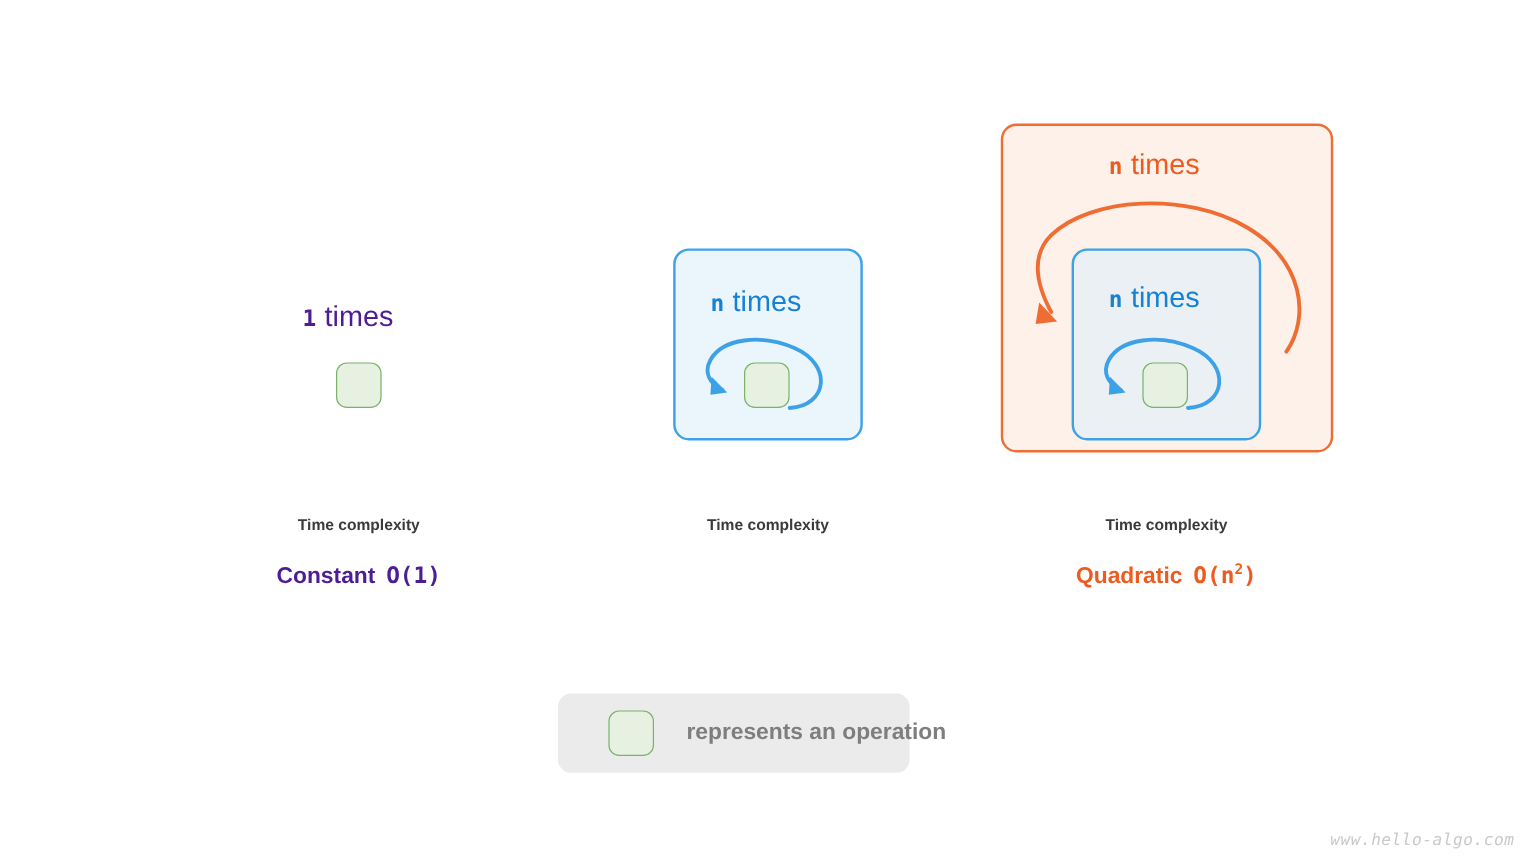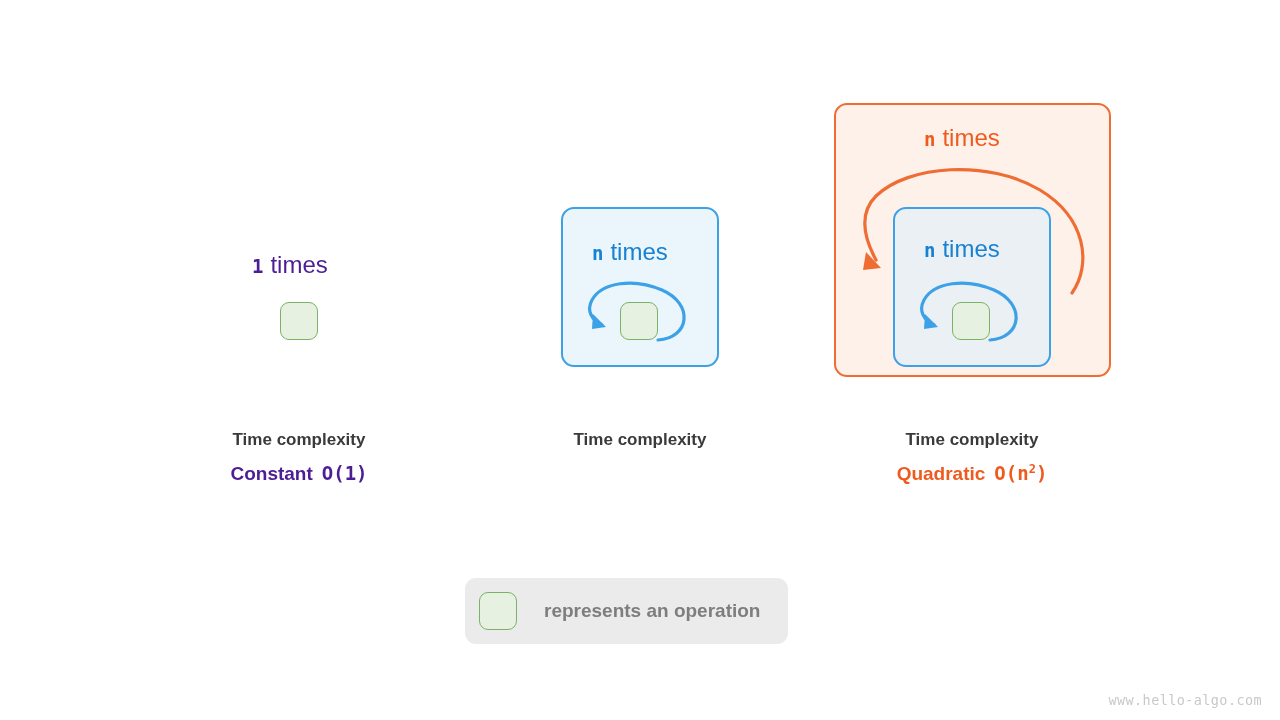--- a/index.html
+++ b/index.html
@@ -76,30 +76,30 @@
   .blue-txt  { color: #1781d2; }
   .orange-txt{ color: #ef5a1e; }
 
   
   .caption {
     position: absolute;
     text-align: center;
     width: 300px;
   }
   .caption .title {
-    font-size: 17px;
+    font-size: 13px;
     font-weight: bold;
     color: #3a3a3a;
     font-family: "Liberation Sans", sans-serif;
     display: block;
     line-height: 1;
   }
   .caption .sub {
     display: block;
-    margin-top: 16px;
+    margin-top: 27px;
     font-size: 19px;
     font-weight: bold;
     line-height: 1;
     white-space: nowrap;
   }
   .caption .sub .name {
     font-family: "Liberation Sans", sans-serif;
     font-weight: bold;
   }
   .caption .sub .bigo {
@@ -112,28 +112,28 @@
     font-size: 12px;
     vertical-align: super;
     line-height: 0;
   }
 
   
   .legend {
     position: absolute;
     left: 465px;
     top: 578px;
-    width: 323px;
+    width: 293px;
     height: 66px;
     background: #ebebeb;
     border-radius: 11px;
     display: flex;
     align-items: center;
     box-sizing: border-box;
-    padding-left: 14px;
+    padding-left: 42px;
   }
   .legend .swatch {
     position: relative;
     width: 38px;
     height: 38px;
     border-radius: 9px;
     background: #e7f1e2;
     border: 1.8px solid #79b268;
     box-sizing: border-box;
     flex: 0 0 auto;
@@ -149,20 +149,21 @@
 
   
   .watermark {
     position: absolute;
     right: 18px;
     bottom: 12px;
     font-family: "DejaVu Sans Mono", "Liberation Mono", monospace;
     font-size: 13.5px;
     color: #c9c9c9;
     letter-spacing: 0.4px;
+    font-style: italic;
   }
 
   svg { overflow: visible; }
 </style>
 </head>
 <body>
 
 <div class="stage">
 
   <div class="abs">

